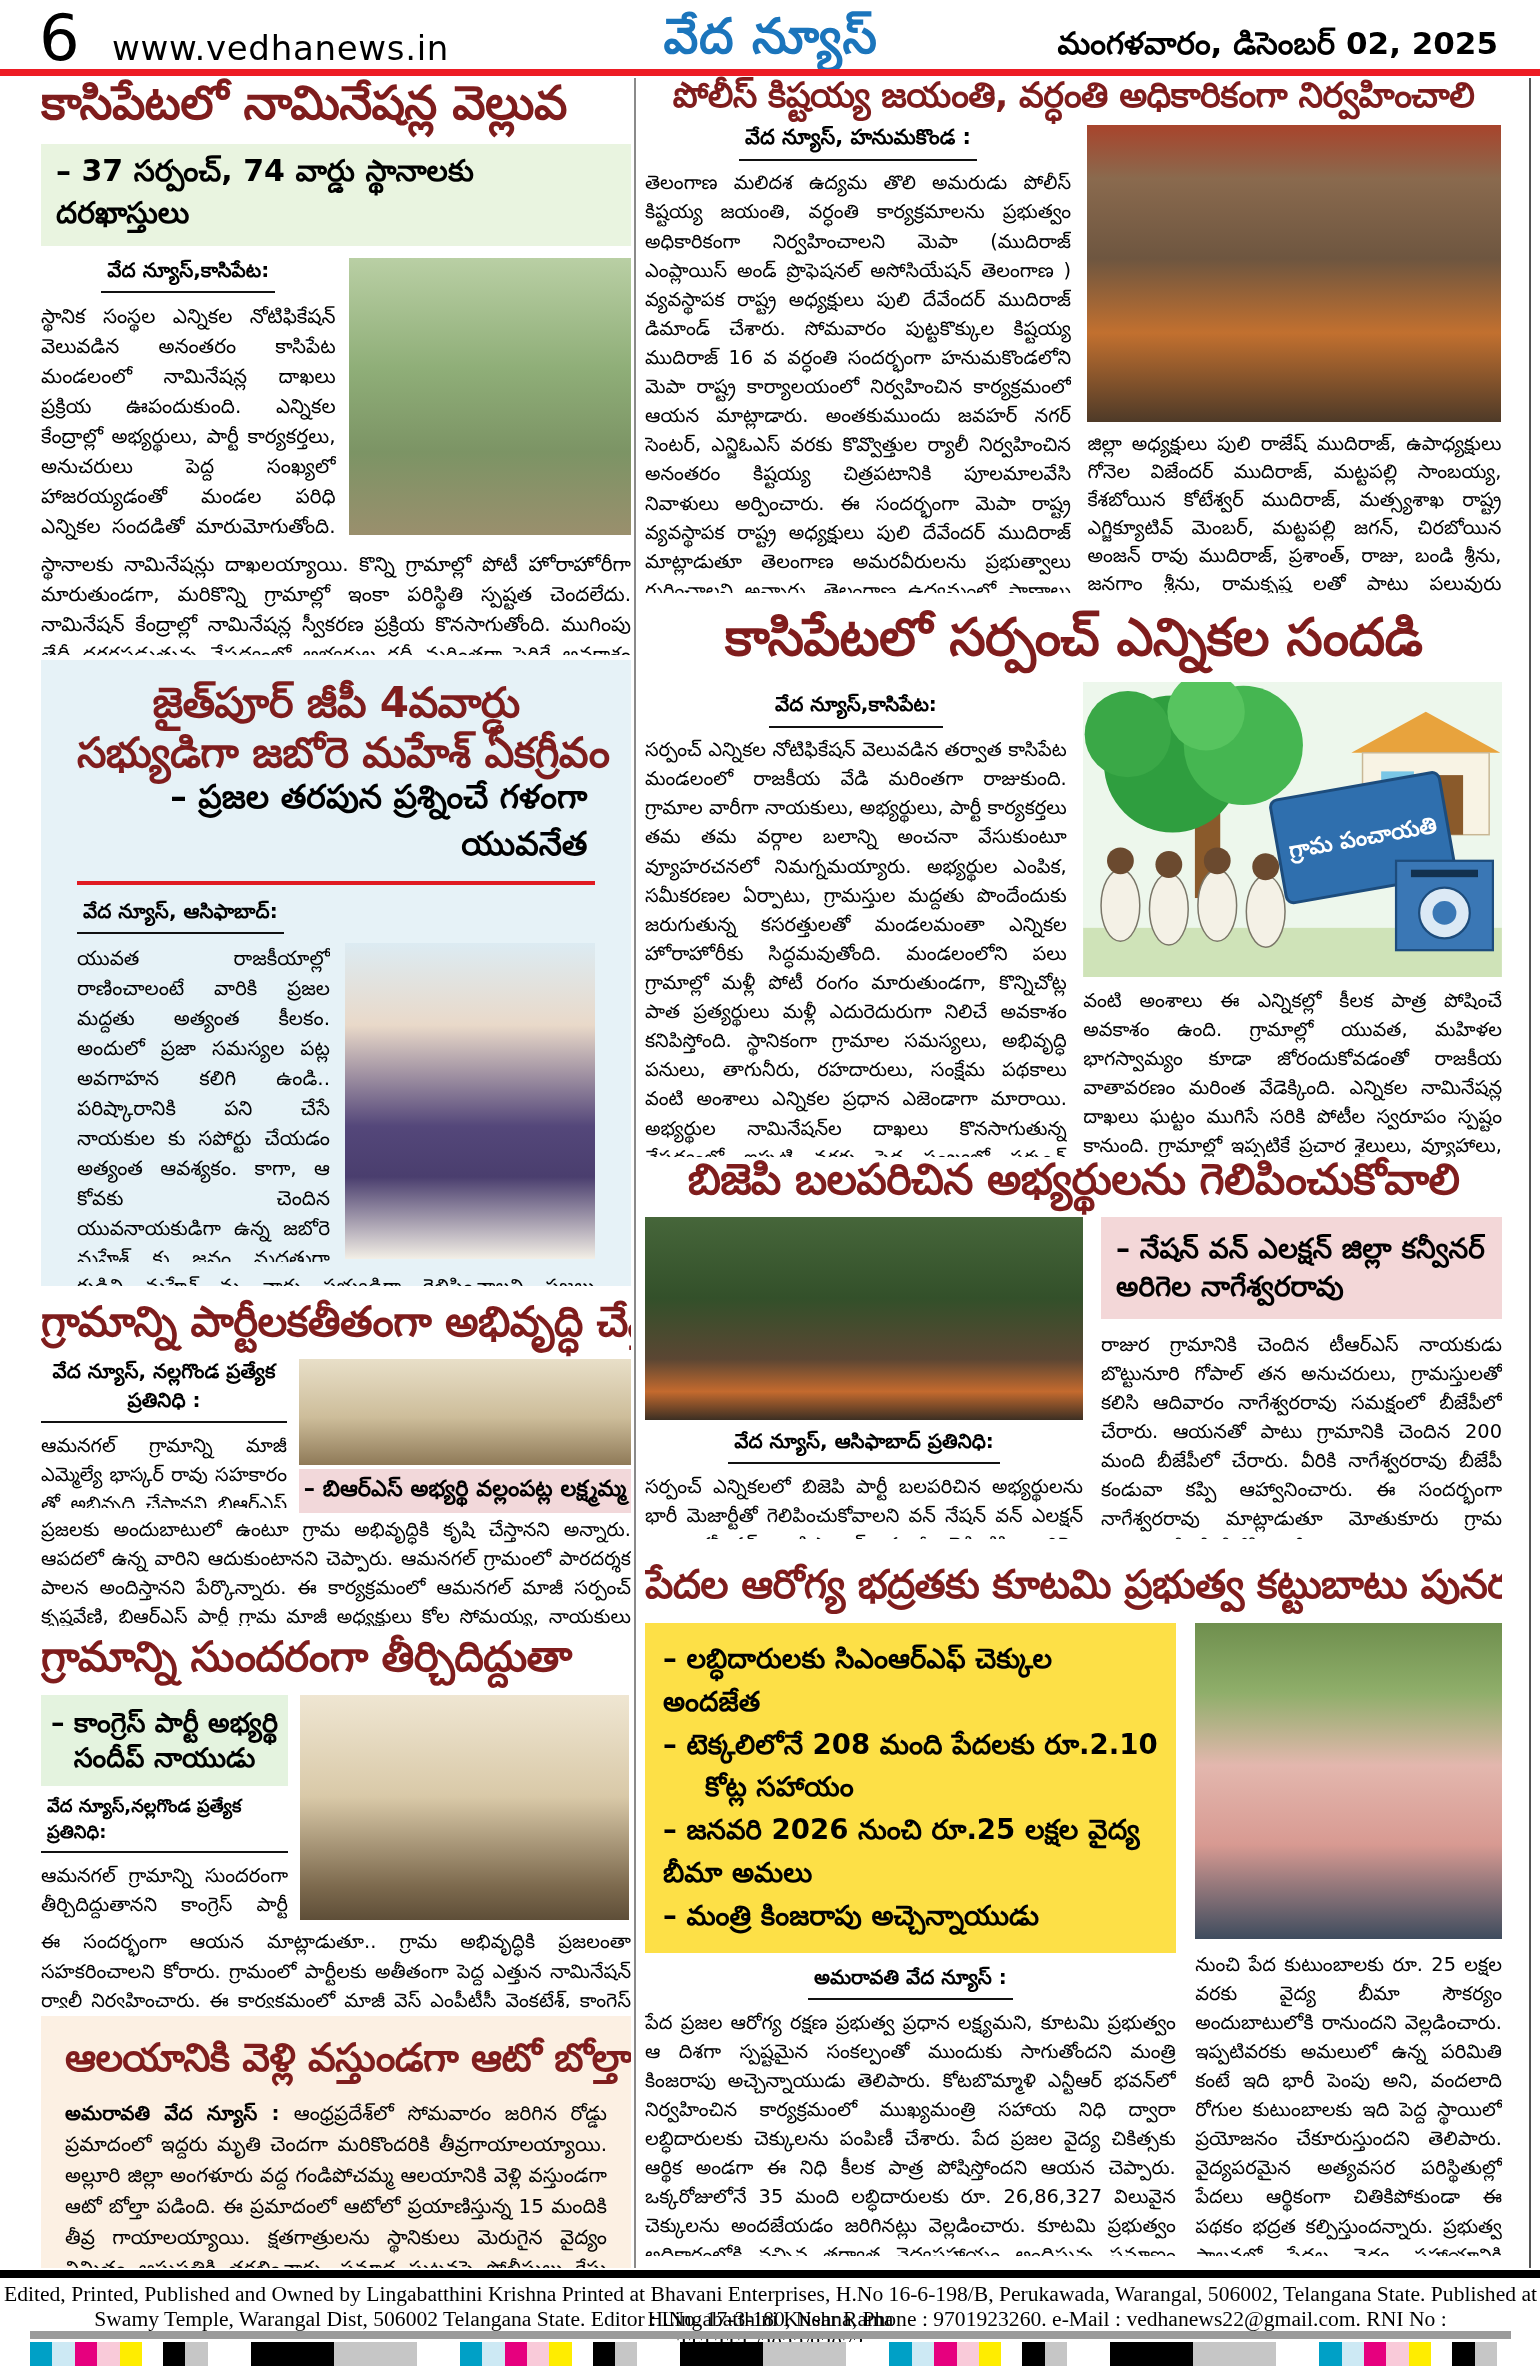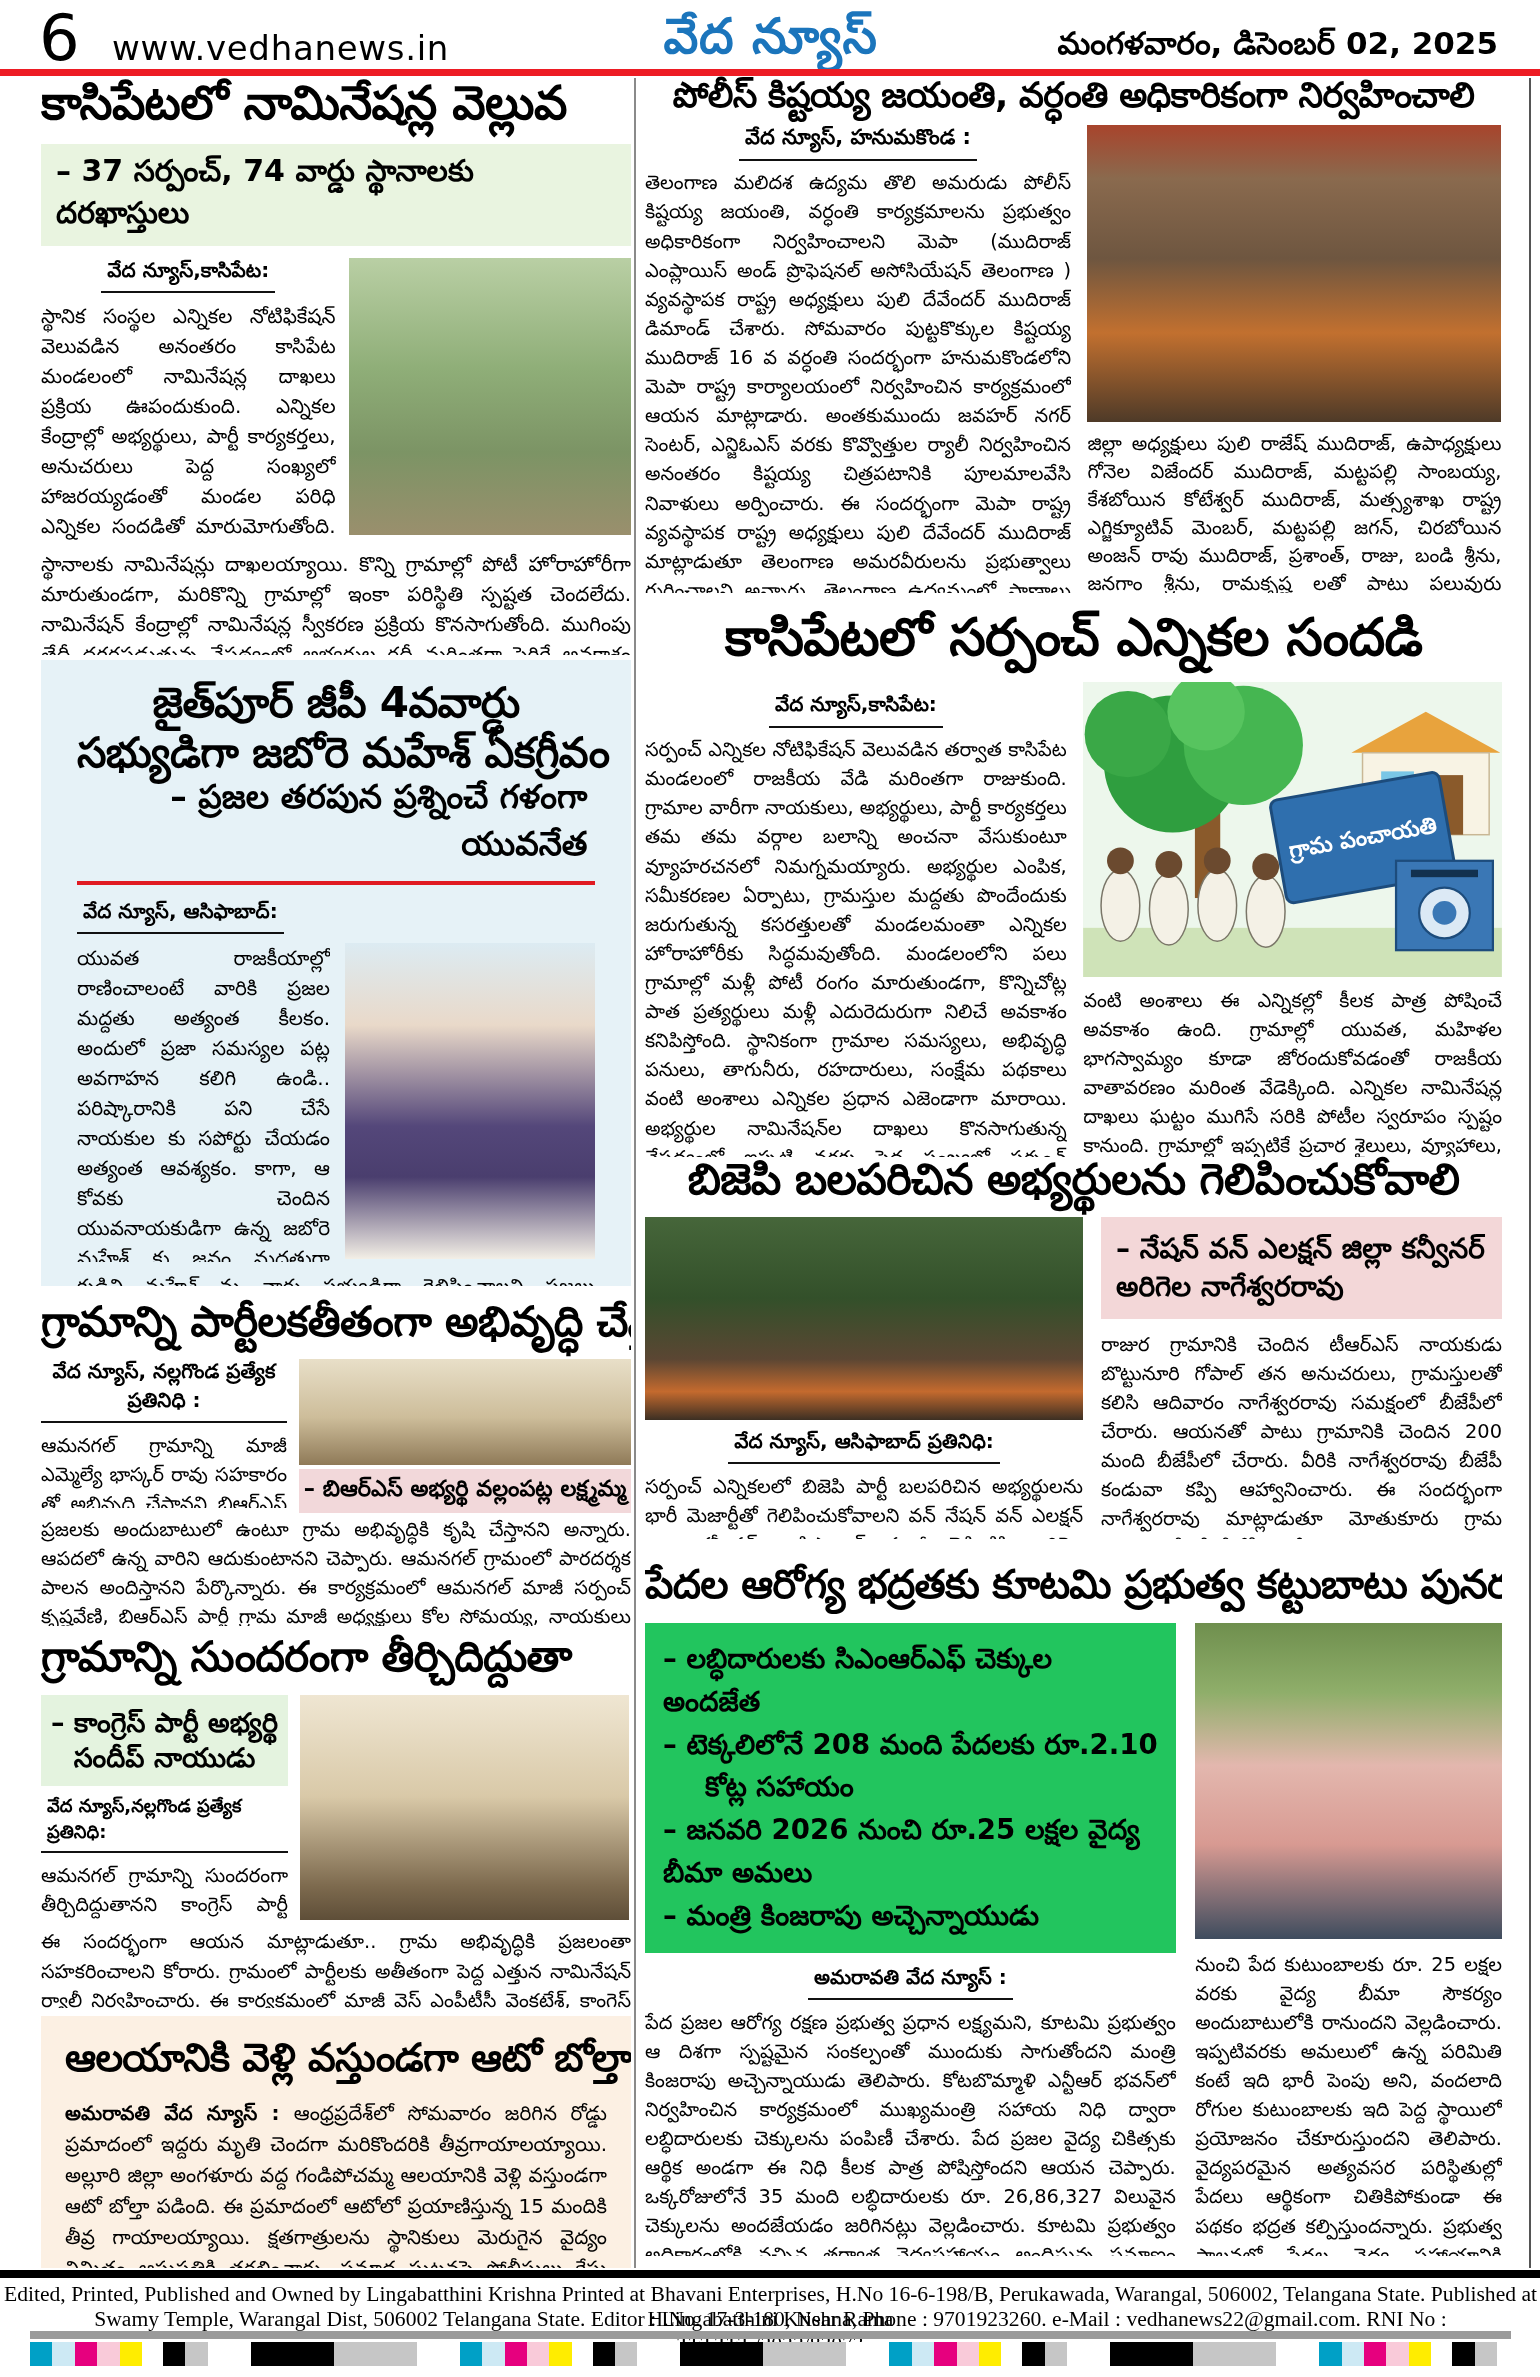--- a/index.html
+++ b/index.html
@@ -11,21 +11,21 @@
   .hdr-logo{position:absolute;left:0;right:0;top:7.5px;text-align:center;font-size:49px;font-weight:700;
             color:#1b75bc;letter-spacing:0.7px;}
   .hdr-date{position:absolute;right:43px;top:25px;font-size:31px;font-weight:700;}
   .hdr-redrule{position:absolute;left:0;right:0;top:69px;height:6.7px;background:#ed1c24;}
   
   .vdiv{position:absolute;top:78px;height:2190px;width:2.2px;background:#8a8a8a;}
   .vdiv.center{left:634px;}
   .vdiv.right{left:1529px;background:#555;}
   
   .article{position:absolute;overflow:hidden;}
-  .headline{font-weight:700;color:#000000;line-height:1.18;letter-spacing:-0.7px;}
+  .headline{font-weight:700;color:#7f1d1d;line-height:1.18;letter-spacing:-0.7px;}
   .body-text{font-size:20px;line-height:1.5;text-align:justify;}
   .byline{font-size:20px;font-weight:700;}
   .byline-u{display:inline-block;border-bottom:2.2px solid #111;padding:0 6px 4.5px;}
   .center{text-align:center;}
   .row{display:flex;}
   .photo{flex:none;}
   .caption{font-size:19.4px;line-height:1.45;text-align:justify;}
   
   .a1{left:41px;top:75px;width:590px;height:580px;}
   .a1 .headline{font-size:47px;white-space:nowrap;}
@@ -100,21 +100,21 @@
      linear-gradient(180deg,#46663a 0%,#33502a 40%,#5b4633 70%,#c46a2e 86%,#3c2f23 100%);}
   .b3-byline{margin-top:9px;}
   .b3-body1{font-size:19.4px;margin-top:7.5px;}
   .b3-right{width:401px;overflow:hidden;}
   .b3-subhead{background:#f3d7d8;font-size:28px;font-weight:700;padding:13.4px 15px;line-height:1.35;}
   .b3-body2{font-size:19.4px;margin-top:10.4px;}
   .b4{left:645px;top:1561px;width:857px;height:707px;}
   .b4 .headline{font-size:40px;text-align:center;white-space:nowrap;}
   .b4-row{margin-top:15px;gap:19.4px;height:633px;}
   .b4-left{width:531px;overflow:hidden;}
-  .b4-bullets{background:#22c55e;padding:15px 18px;}
+  .b4-bullets{background:#fde047;padding:15px 18px;}
   .b4-bullet{font-size:27.6px;font-weight:700;line-height:1.55;}
   .b4-bullet.indent{padding-left:42px;}
   .b4-byline{margin-top:12px;}
   .b4-body1{font-size:19.4px;margin-top:7.5px;}
   .b4-right{width:307px;overflow:hidden;}
   .b4-photo{width:307px;height:316px;background:
      linear-gradient(180deg,#6f8f4e 0%,#8fae6a 22%,#e3b7ae 45%,#d89a92 70%,#3e4c5e 100%);}
   .b4-body2{font-size:19.4px;margin-top:10.4px;}
   
   .ft-blackbar{position:absolute;left:0;top:2270px;width:1541px;height:8.2px;background:#000;}

